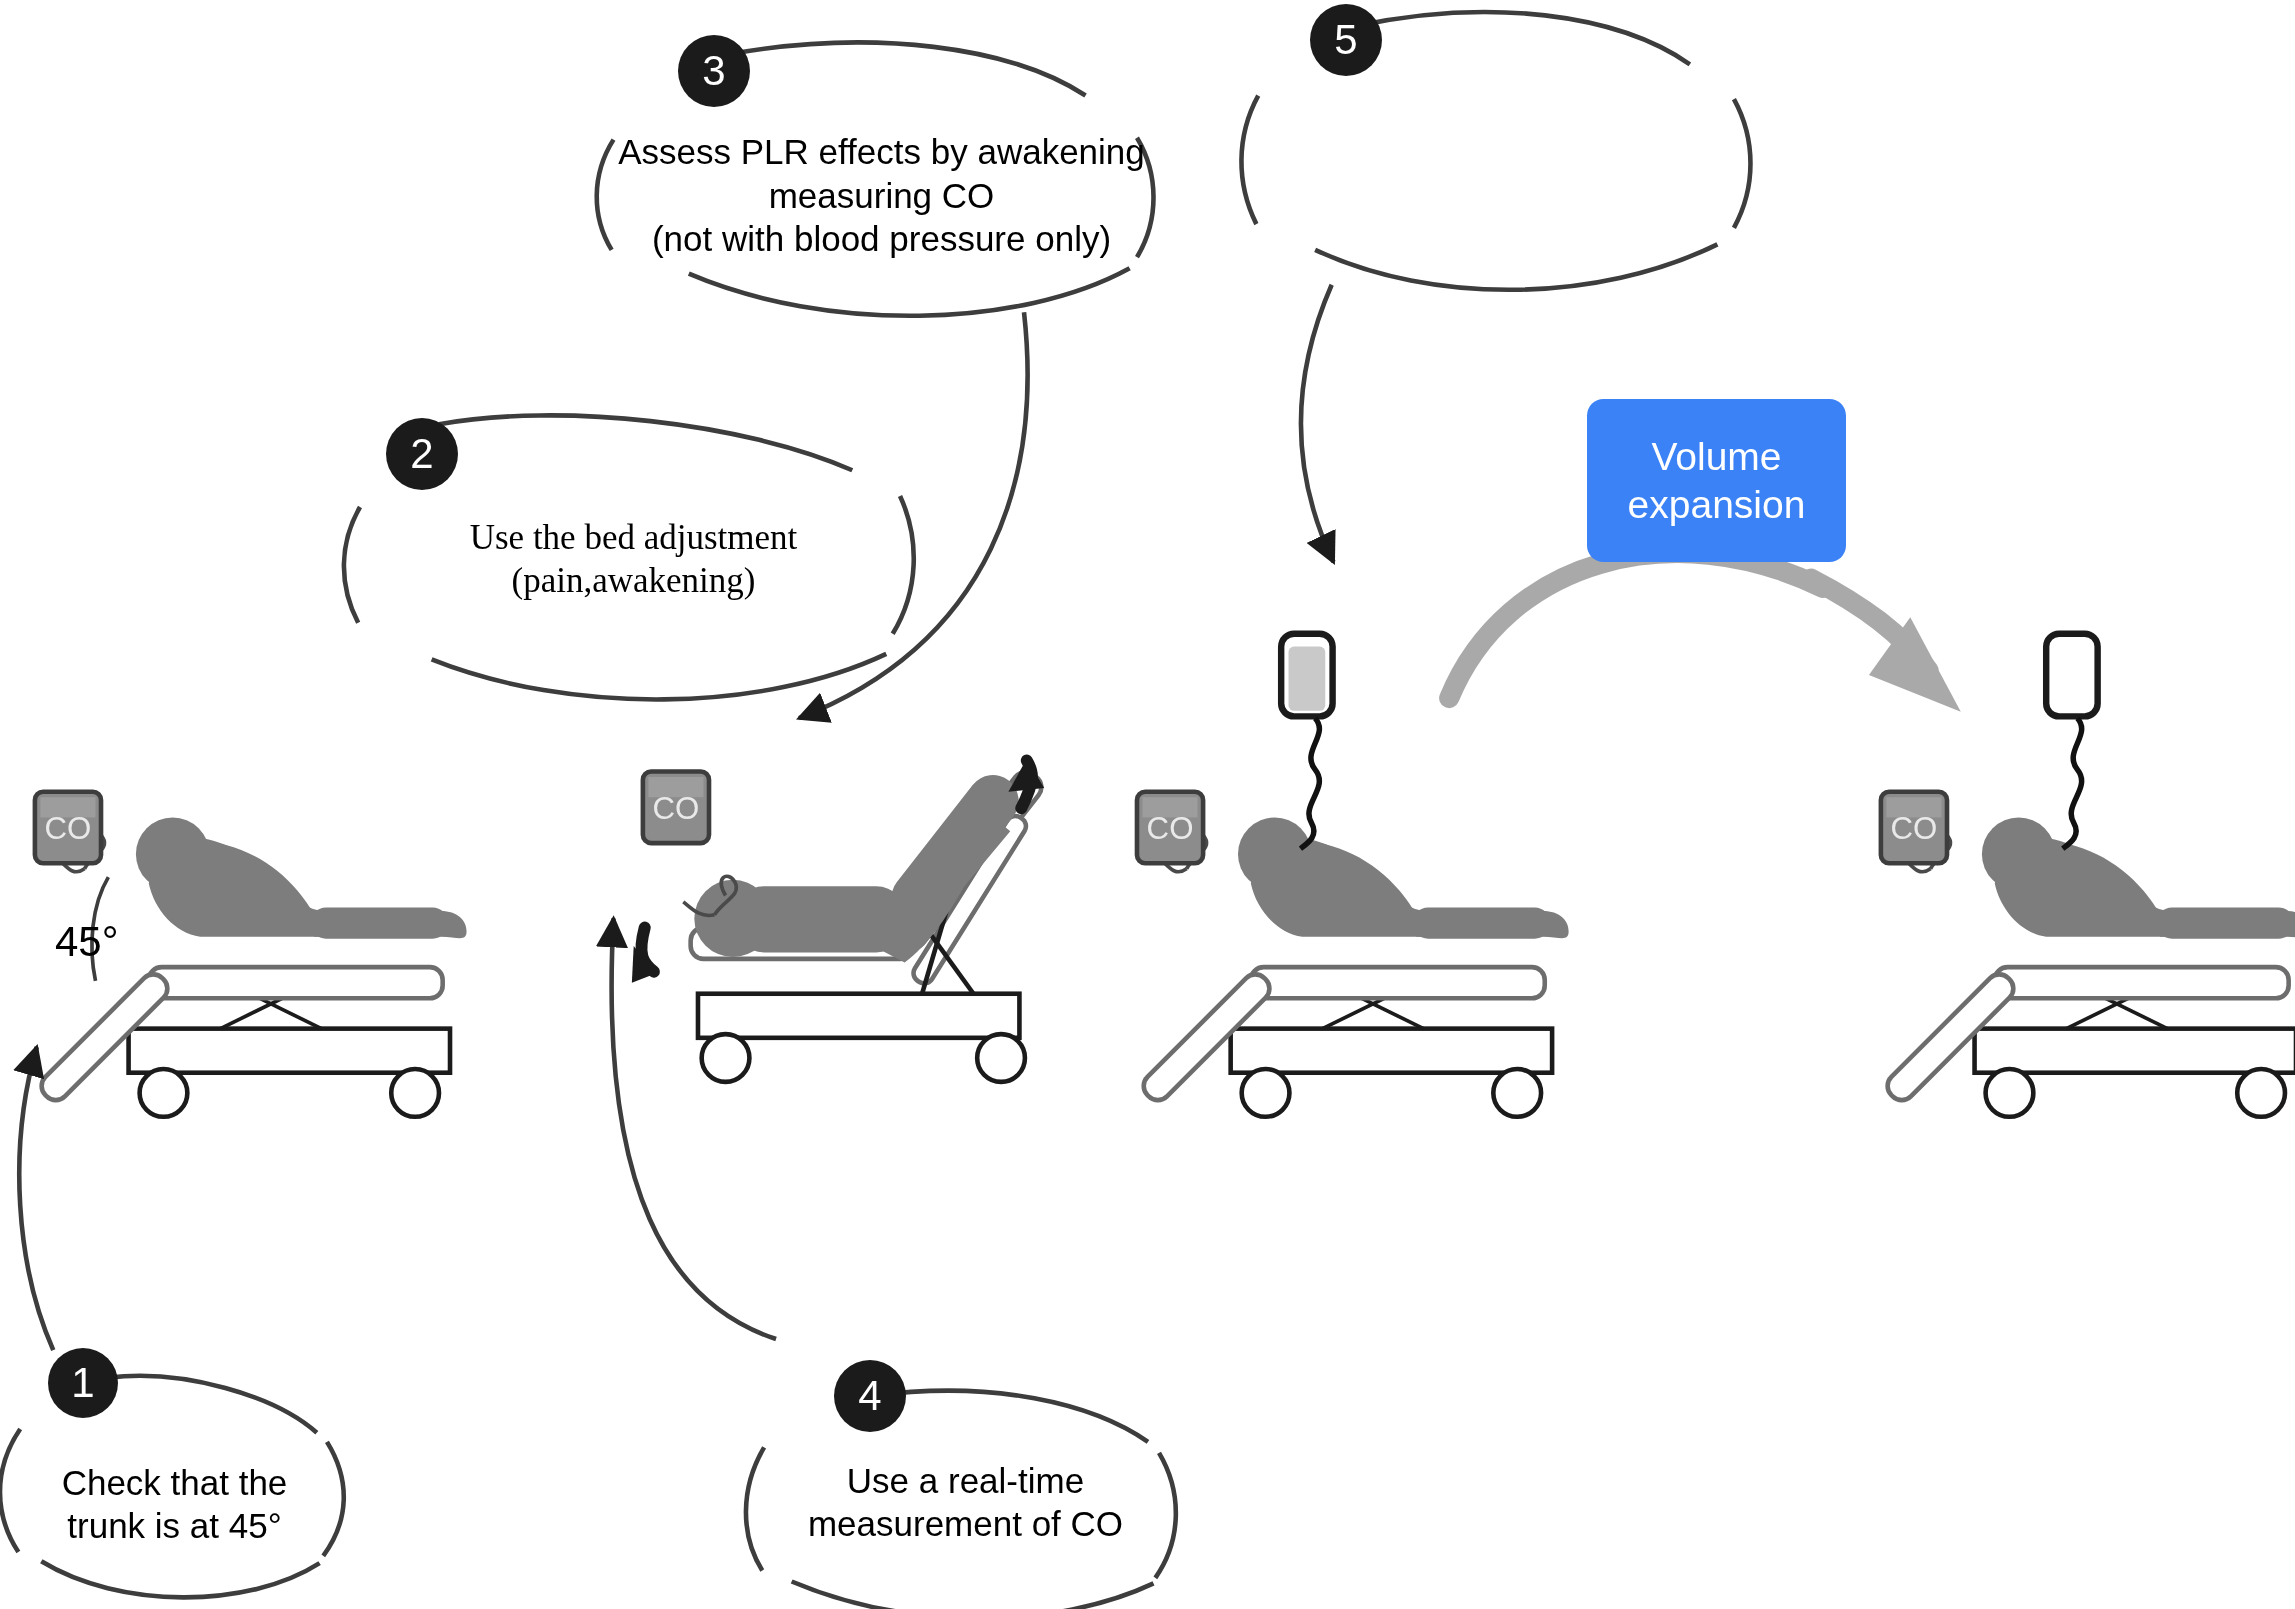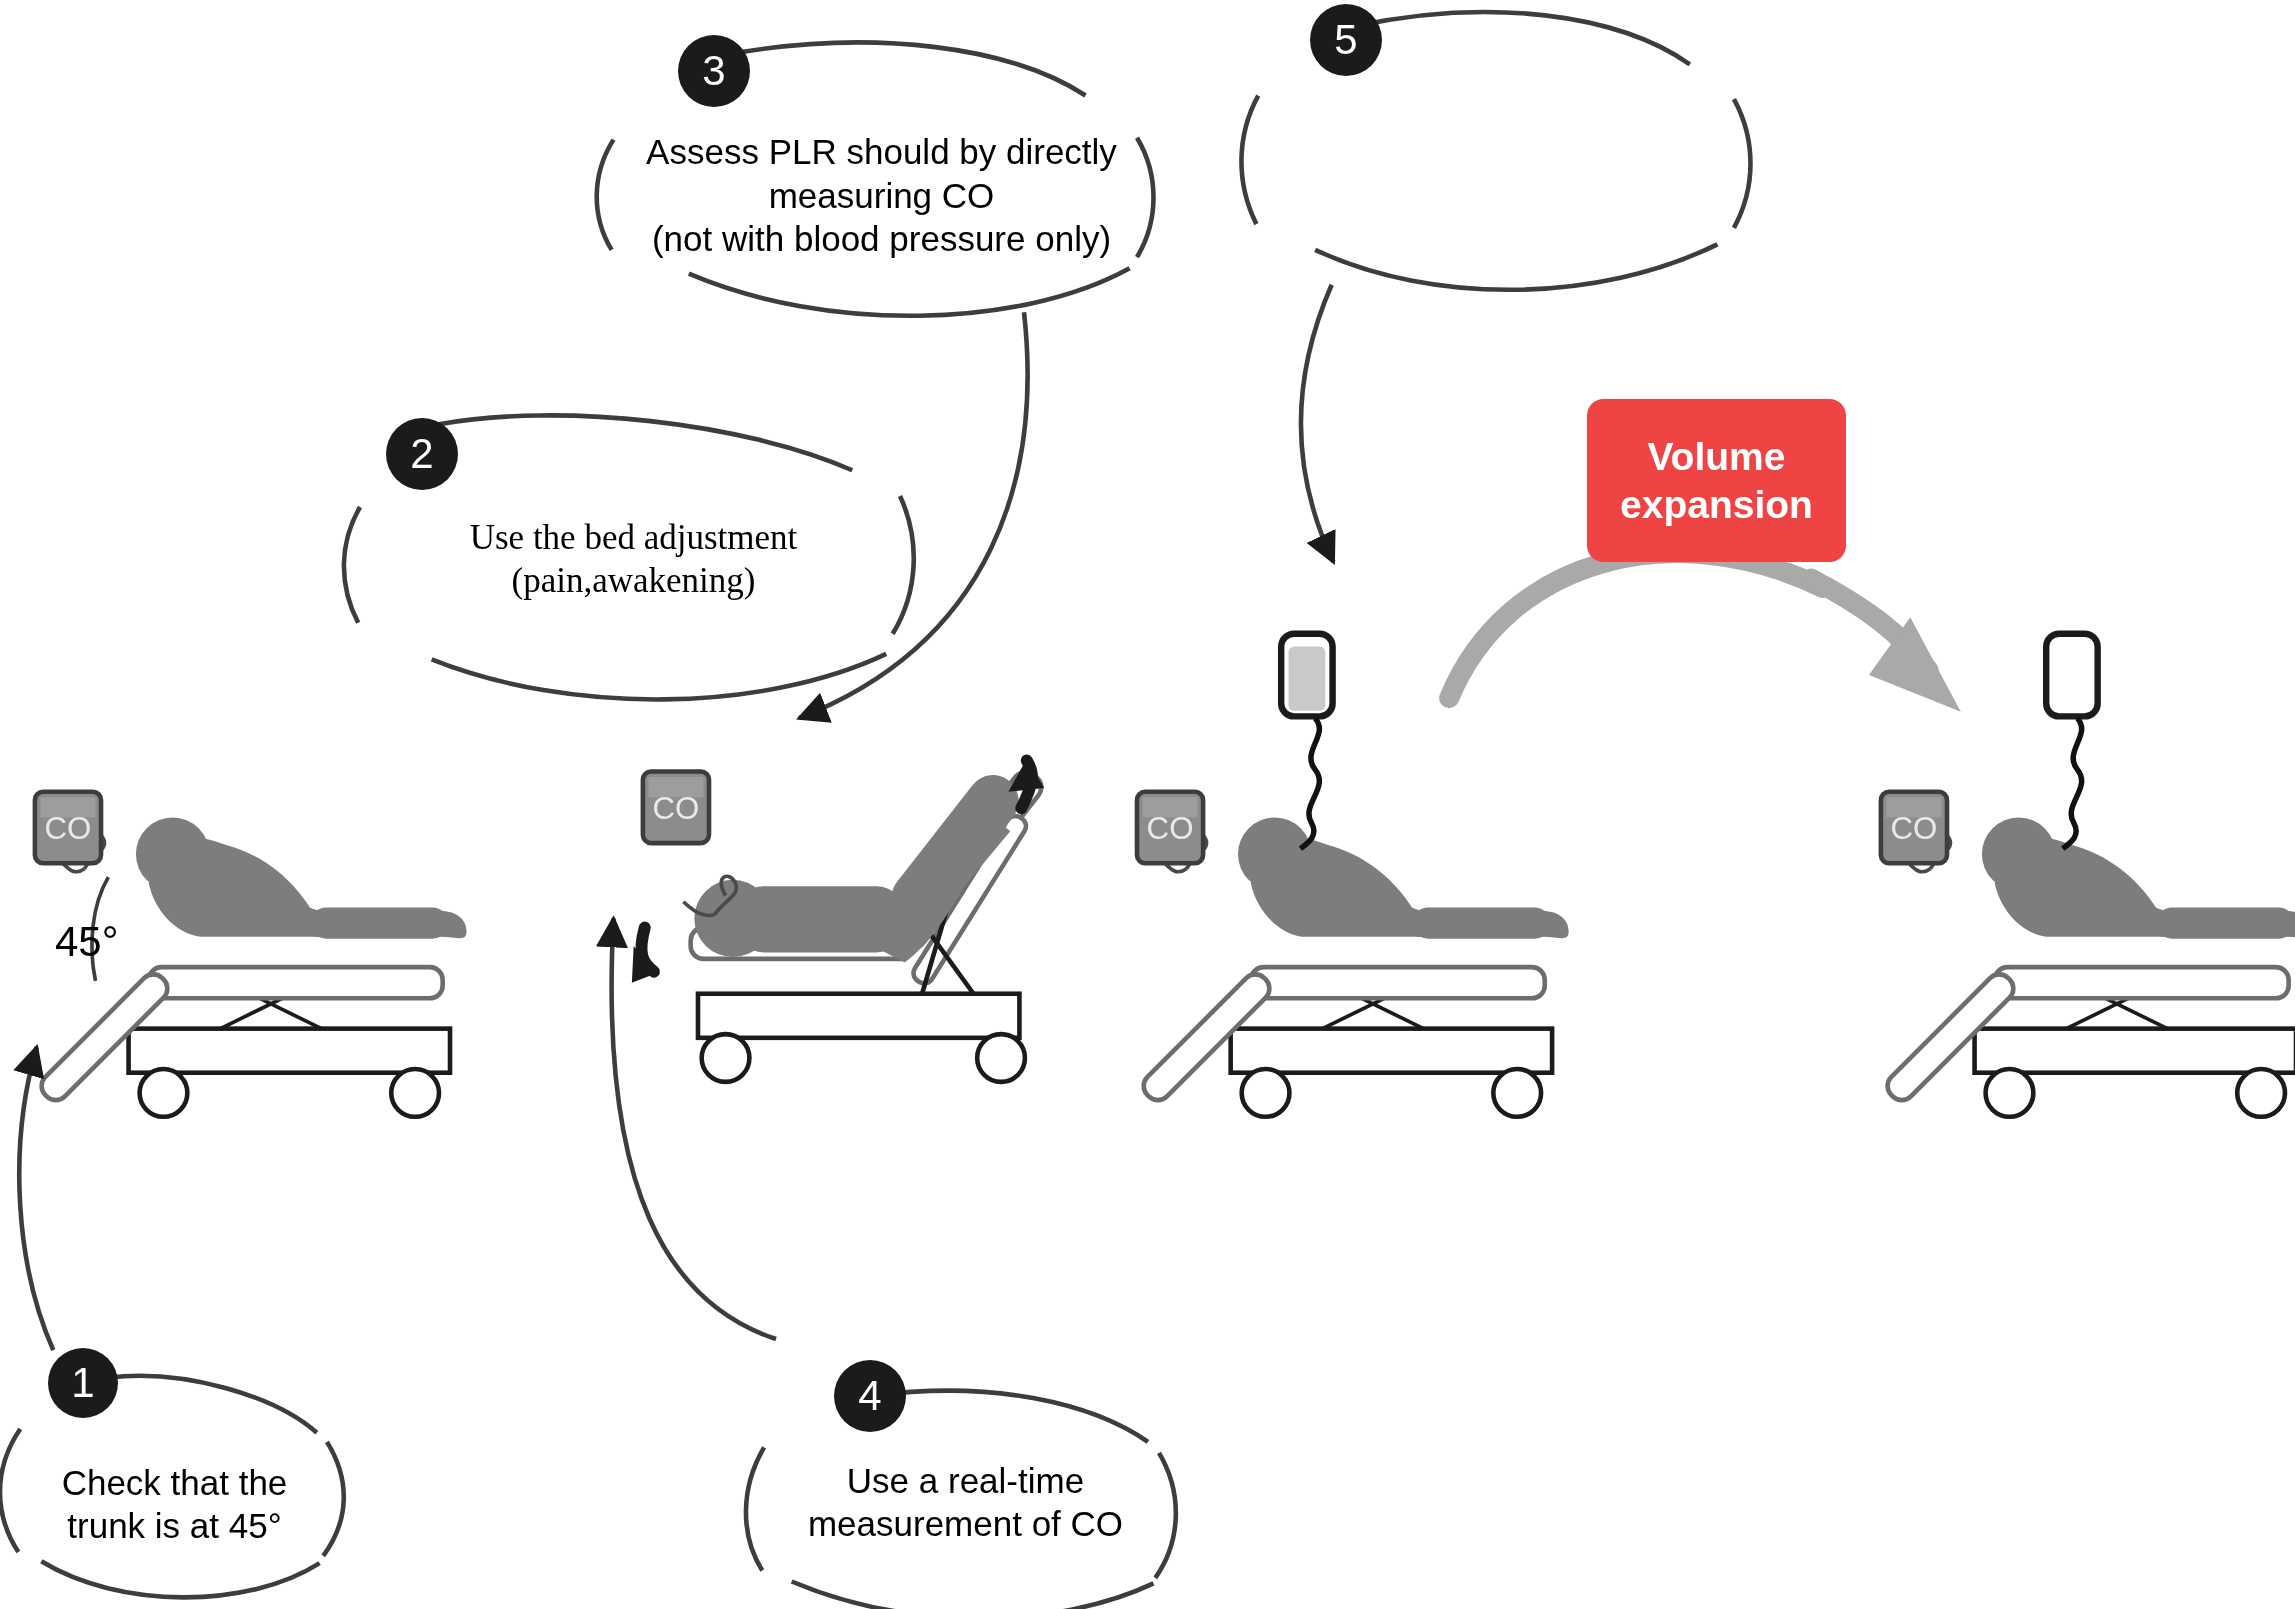--- a/index.html
+++ b/index.html
@@ -11,23 +11,23 @@
 
   
   .callout{position:absolute;}
   .callout .ctext{position:absolute;left:0;top:0;width:100%;
     text-align:center;line-height:1.24;color:#000;}
   .badge{position:absolute;border-radius:50%;background:#1b1b1b;color:#fff;
     display:flex;align-items:center;justify-content:center;
     font-weight:400;letter-spacing:0;}
 
   
-  #volbox{position:absolute;background:#ef4444;border-radius:16.5px;
+  #volbox{position:absolute;background:#3b82f6;border-radius:16.5px;
     color:#ffffff;display:flex;align-items:center;justify-content:center;
-    text-align:center;line-height:1.22;font-weight:bold;}
+    text-align:center;line-height:1.22;}
 
   
   #deg45{position:absolute;color:#000000;}
 </style>
 </head>
 <body>
 
 <div id="stage">
 
   <svg id="art" viewBox="0 0 2500 1753" xmlns="http://www.w3.org/2000/svg">
@@ -230,21 +230,21 @@
     <div class="badge" style="left:37px;top:23px;width:72px;height:72px;font-size:42px;">2</div>
     <div class="ctext" style="top:121px;font-size:35px;font-family:Liberation Serif, serif;">
       <div>Use the bed adjustment</div>
       <div>(pain,awakening)</div>
     </div>
   </div>
 
   <div class="callout" style="left:606px;top:9.2px;width:551px;height:294px;">
     <div class="badge" style="left:72px;top:26px;width:72px;height:72px;font-size:42px;">3</div>
     <div class="ctext" style="top:121px;font-size:35px;">
-      <div>Assess PLR should by directly</div>
+      <div>Assess PLR effects by awakening</div>
       <div>measuring CO</div>
       <div>(not with blood pressure only)</div>
     </div>
   </div>
 
   <div class="callout" style="left:759px;top:1332px;width:413px;height:275px;">
     <div class="badge" style="left:75px;top:27.5px;width:72px;height:72px;font-size:42px;">4</div>
     <div class="ctext" style="top:127px;font-size:35px;">
       <div>Use a real-time</div>
       <div>measurement of CO</div>

